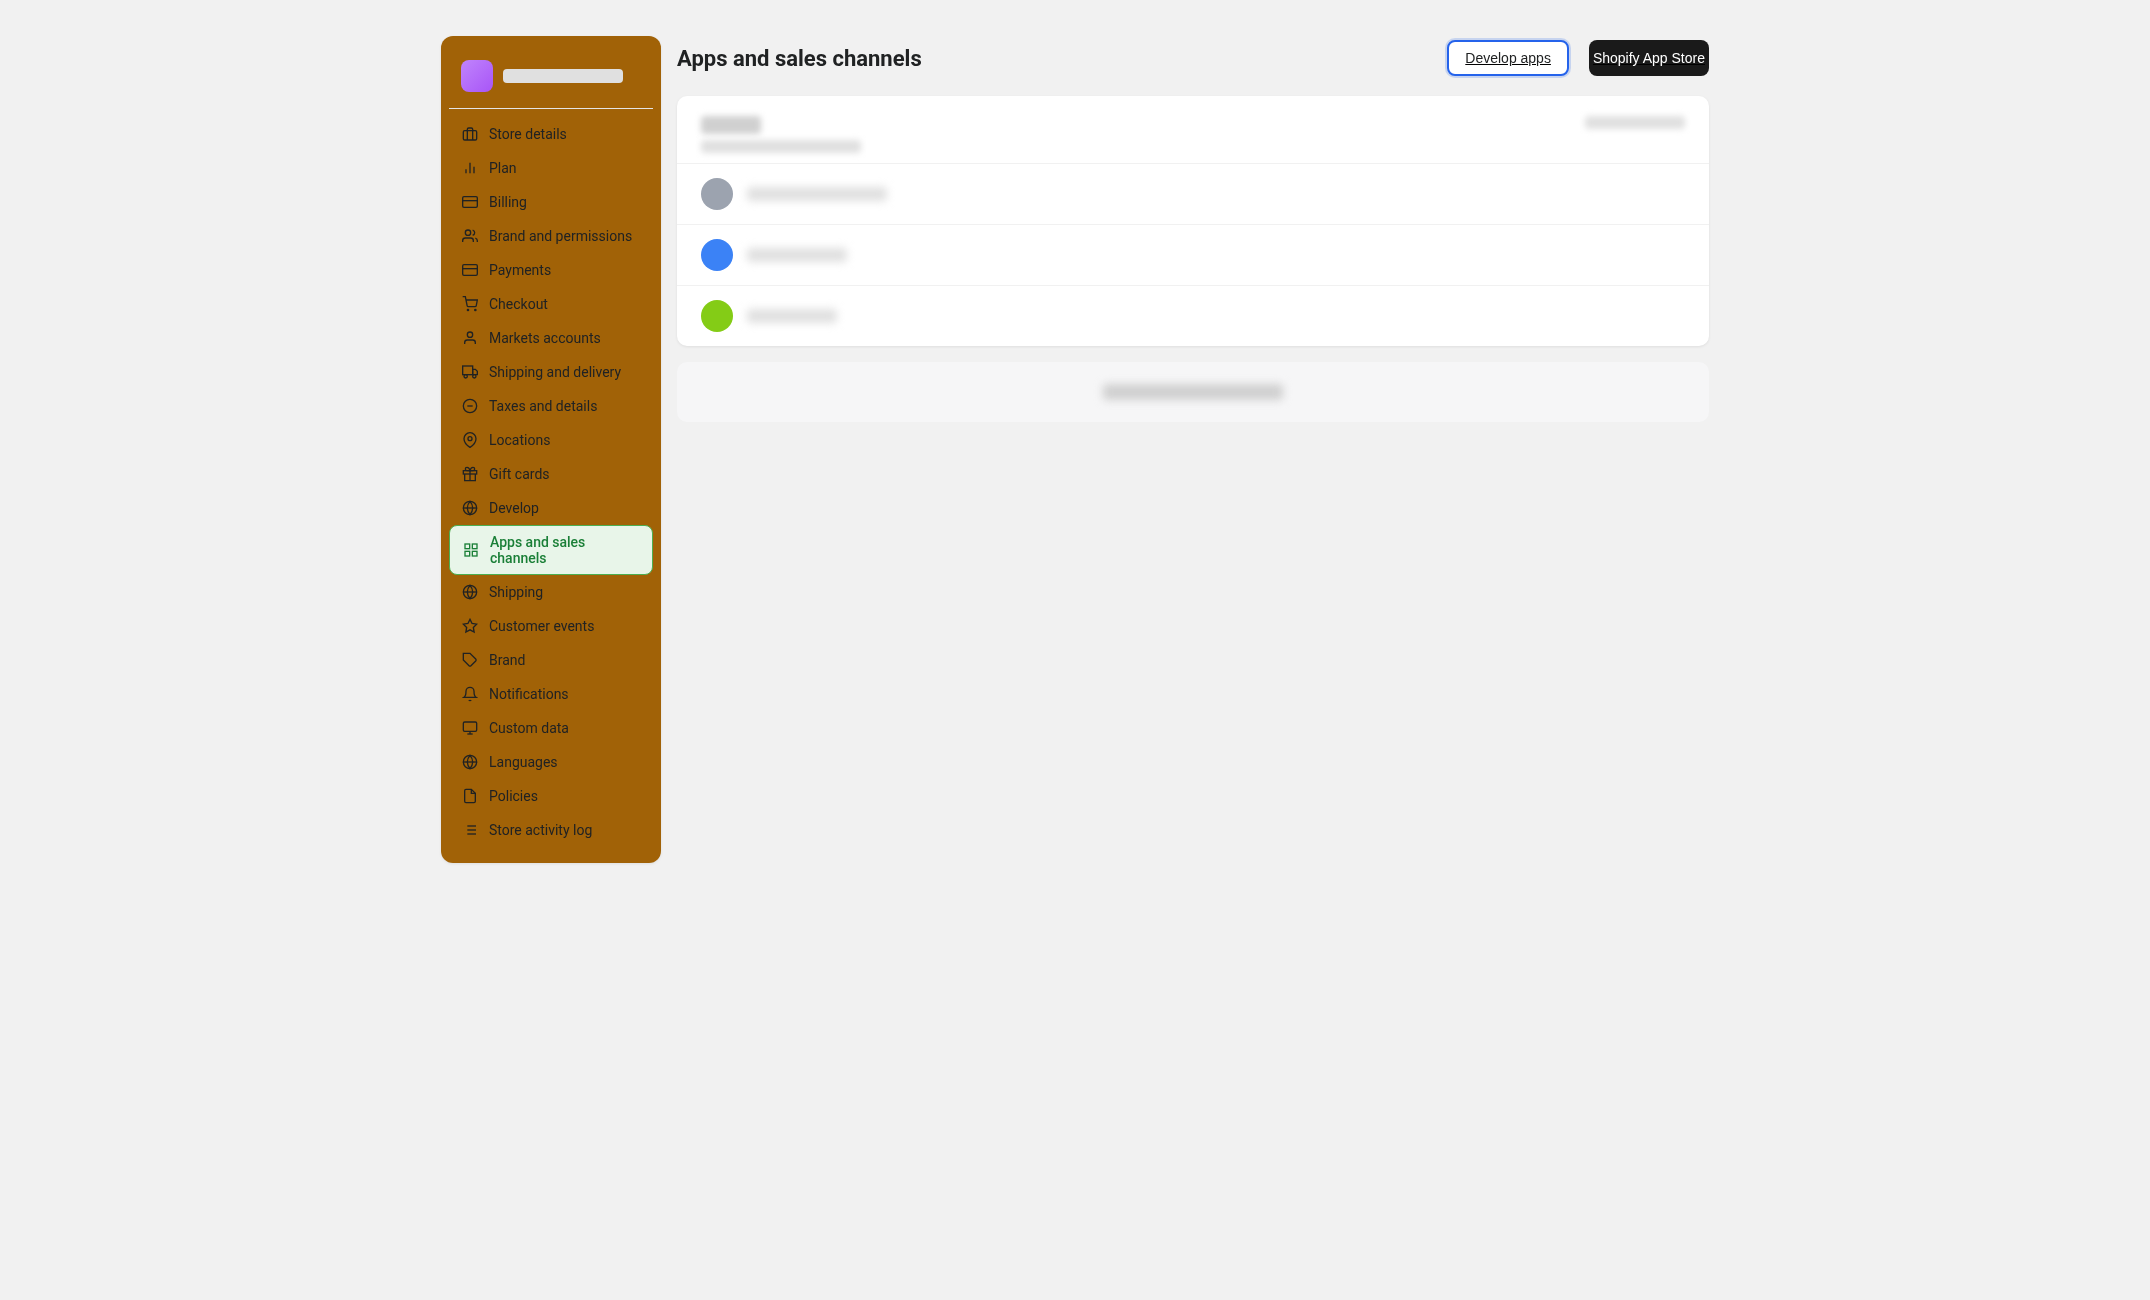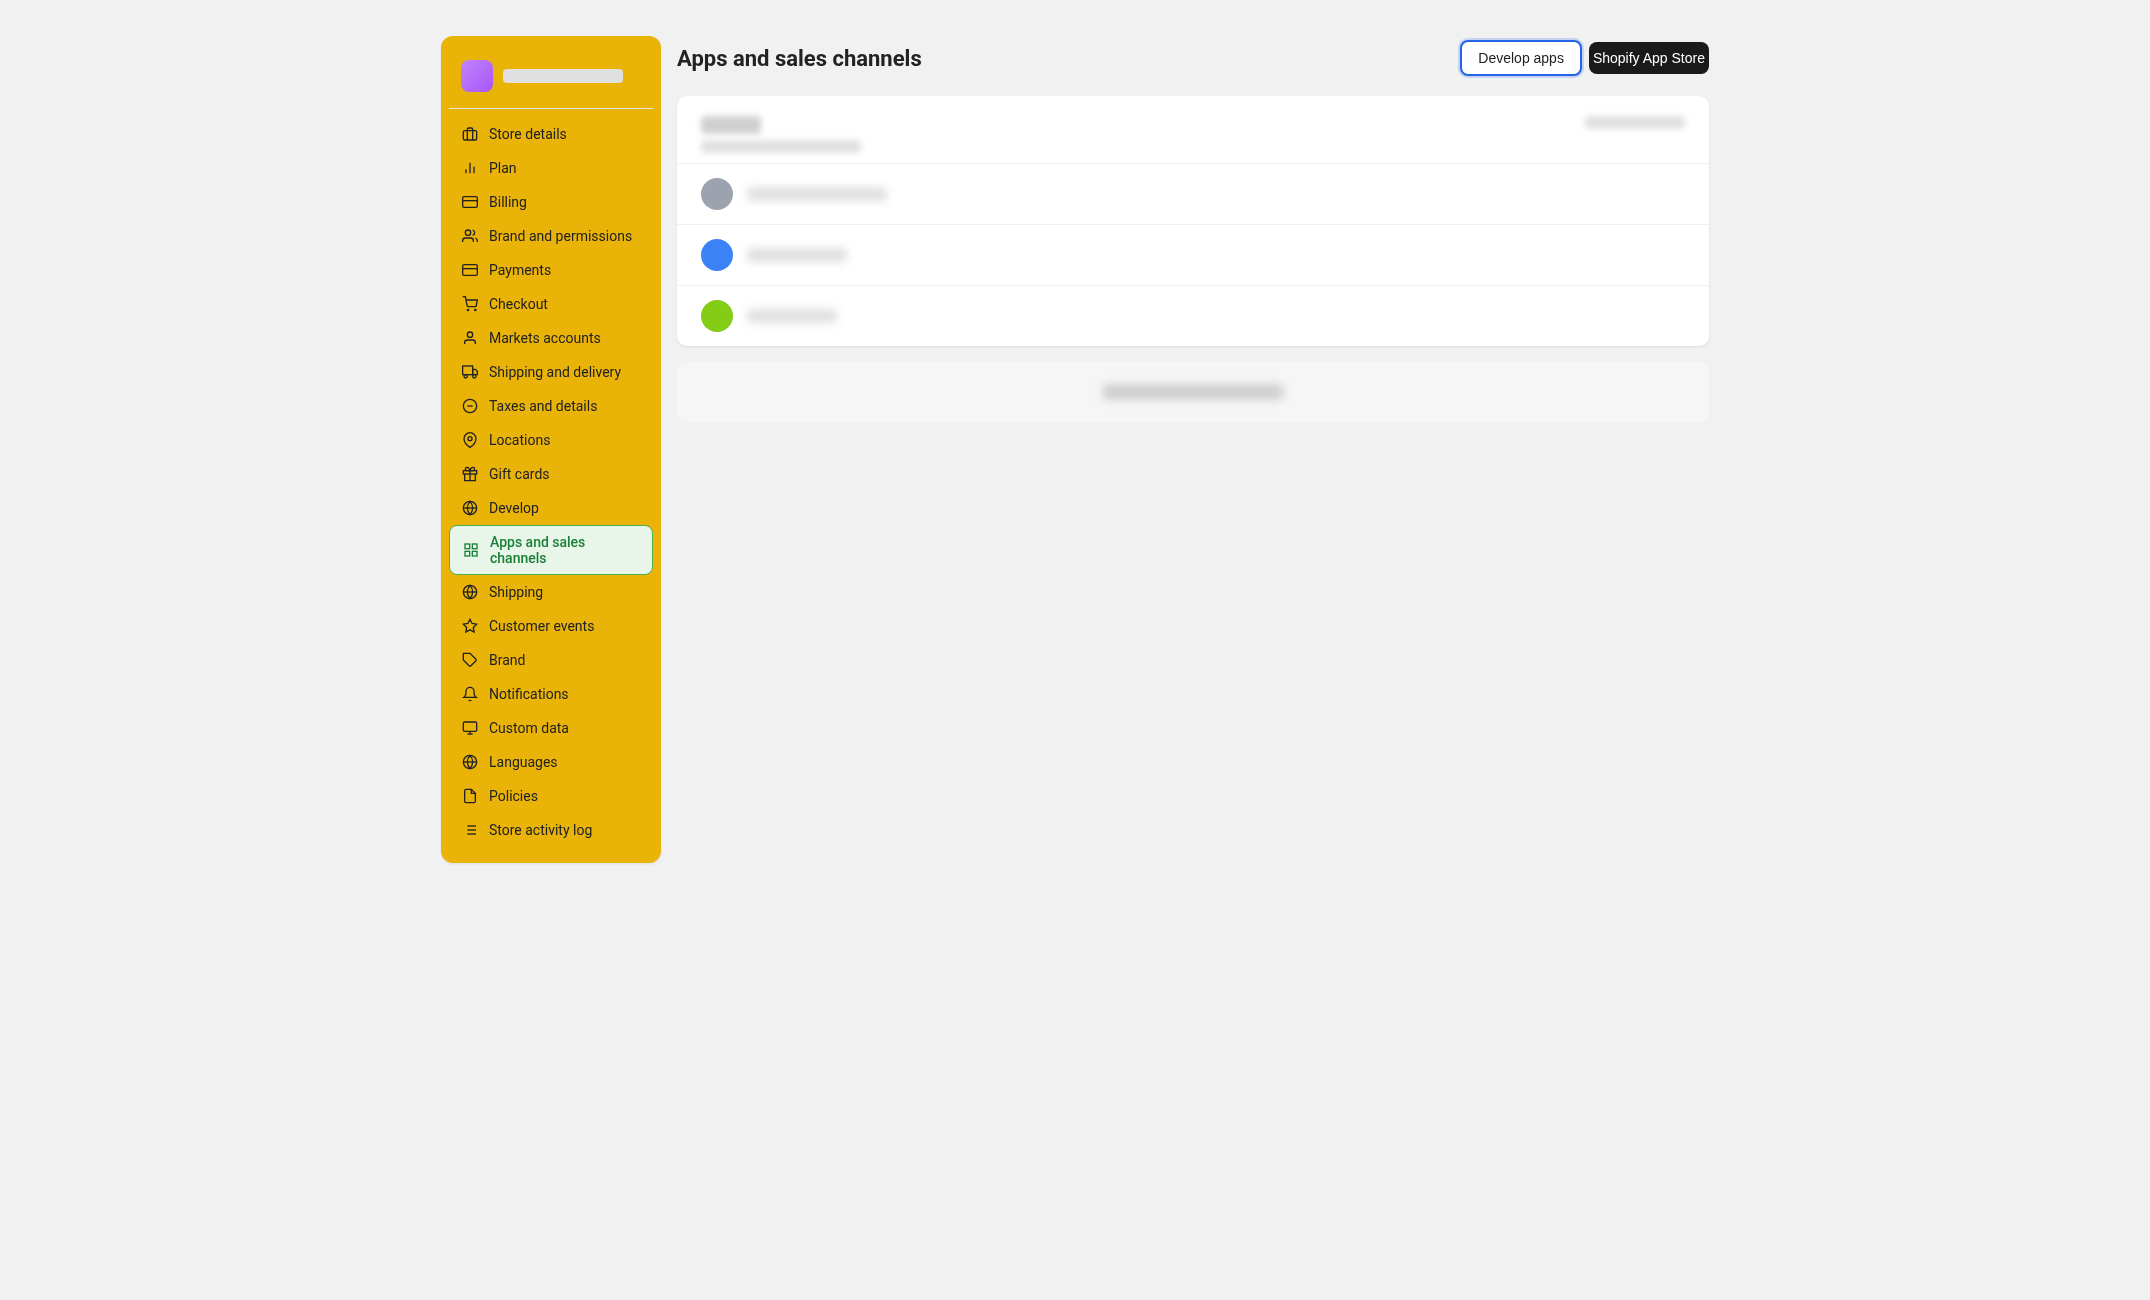--- a/index.html
+++ b/index.html
@@ -14,21 +14,21 @@
     }
     .page-wrapper {
       display: flex;
       gap: 16px;
       width: 100%;
       max-width: 1300px;
       padding: 16px;
     }
     
     .sidebar {
-      background: #eab308;
+      background: #a16207;
       border-radius: 12px;
       width: 212px;
       min-width: 220px;
       padding: 16px 8px;
       box-shadow: 0 1px 3px rgba(0,0,0,0.08);
     }
     .sidebar-store {
       display: flex;
       align-items: center;
       gap: 10px;
@@ -92,22 +92,22 @@
       justify-content: space-between;
       padding: 4px 0;
     }
     .page-title {
       font-size: 22px;
       font-weight: 700;
       color: #202223;
     }
     .top-actions {
       display: flex;
-      gap: 7px;
-      align-items: center;
+      gap: 20px;
+      text-decoration: underline;
     }
     .btn-develop {
       background: #fff;
       border: 2.5px solid #2563eb;
       border-radius: 8px;
       padding: 8px 16px;
       font-size: 14px;
       font-weight: 500;
       color: #202223;
       cursor: pointer;

